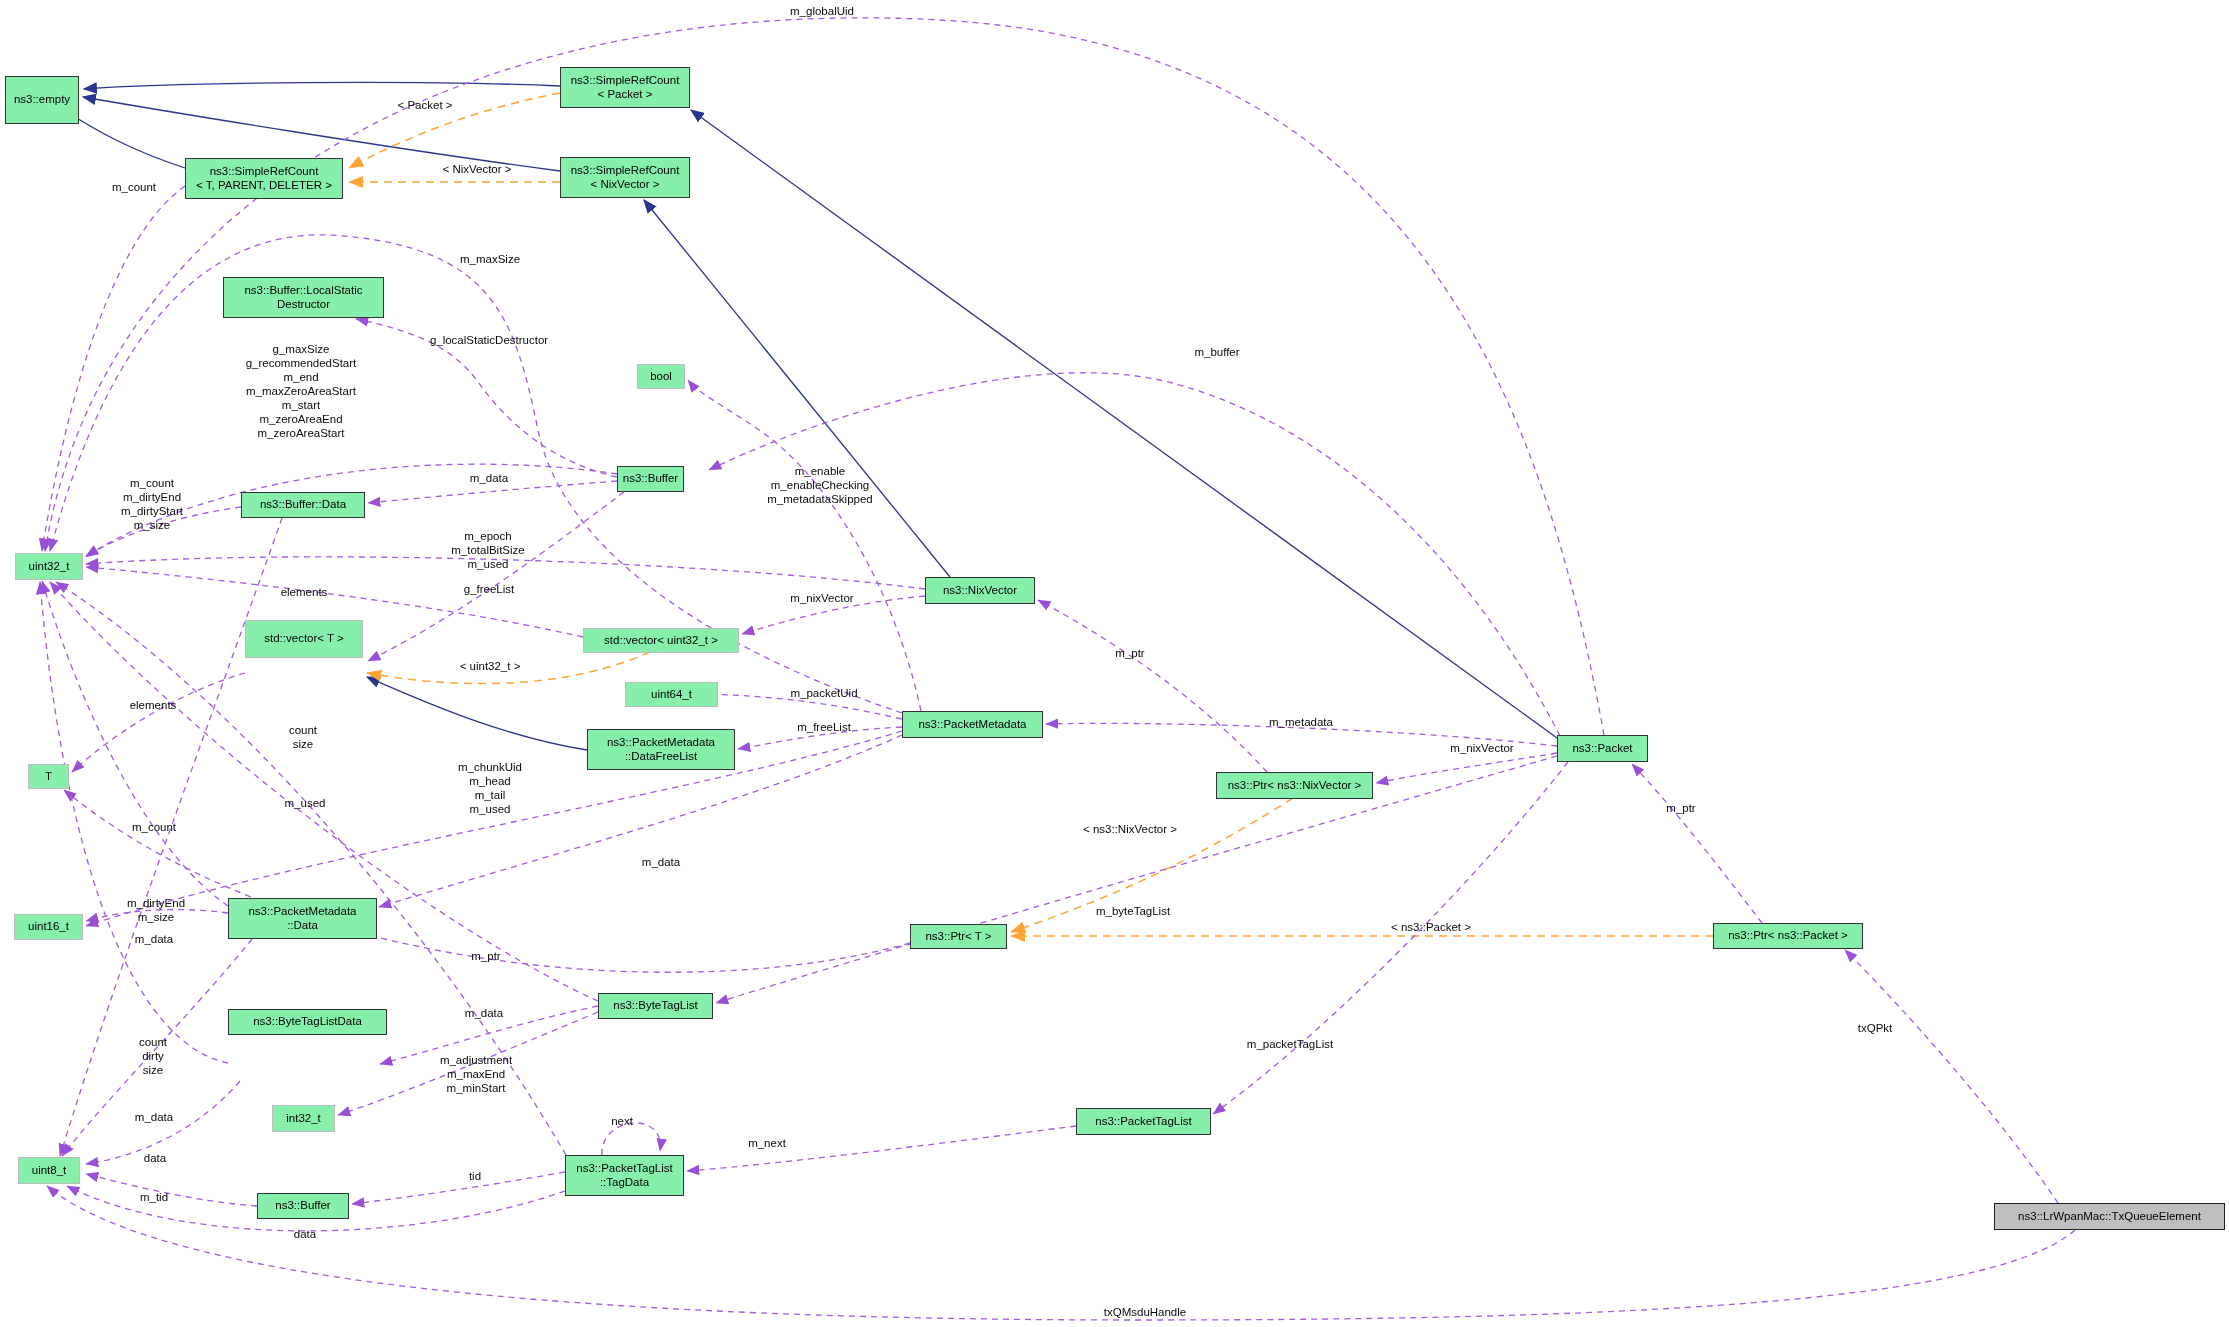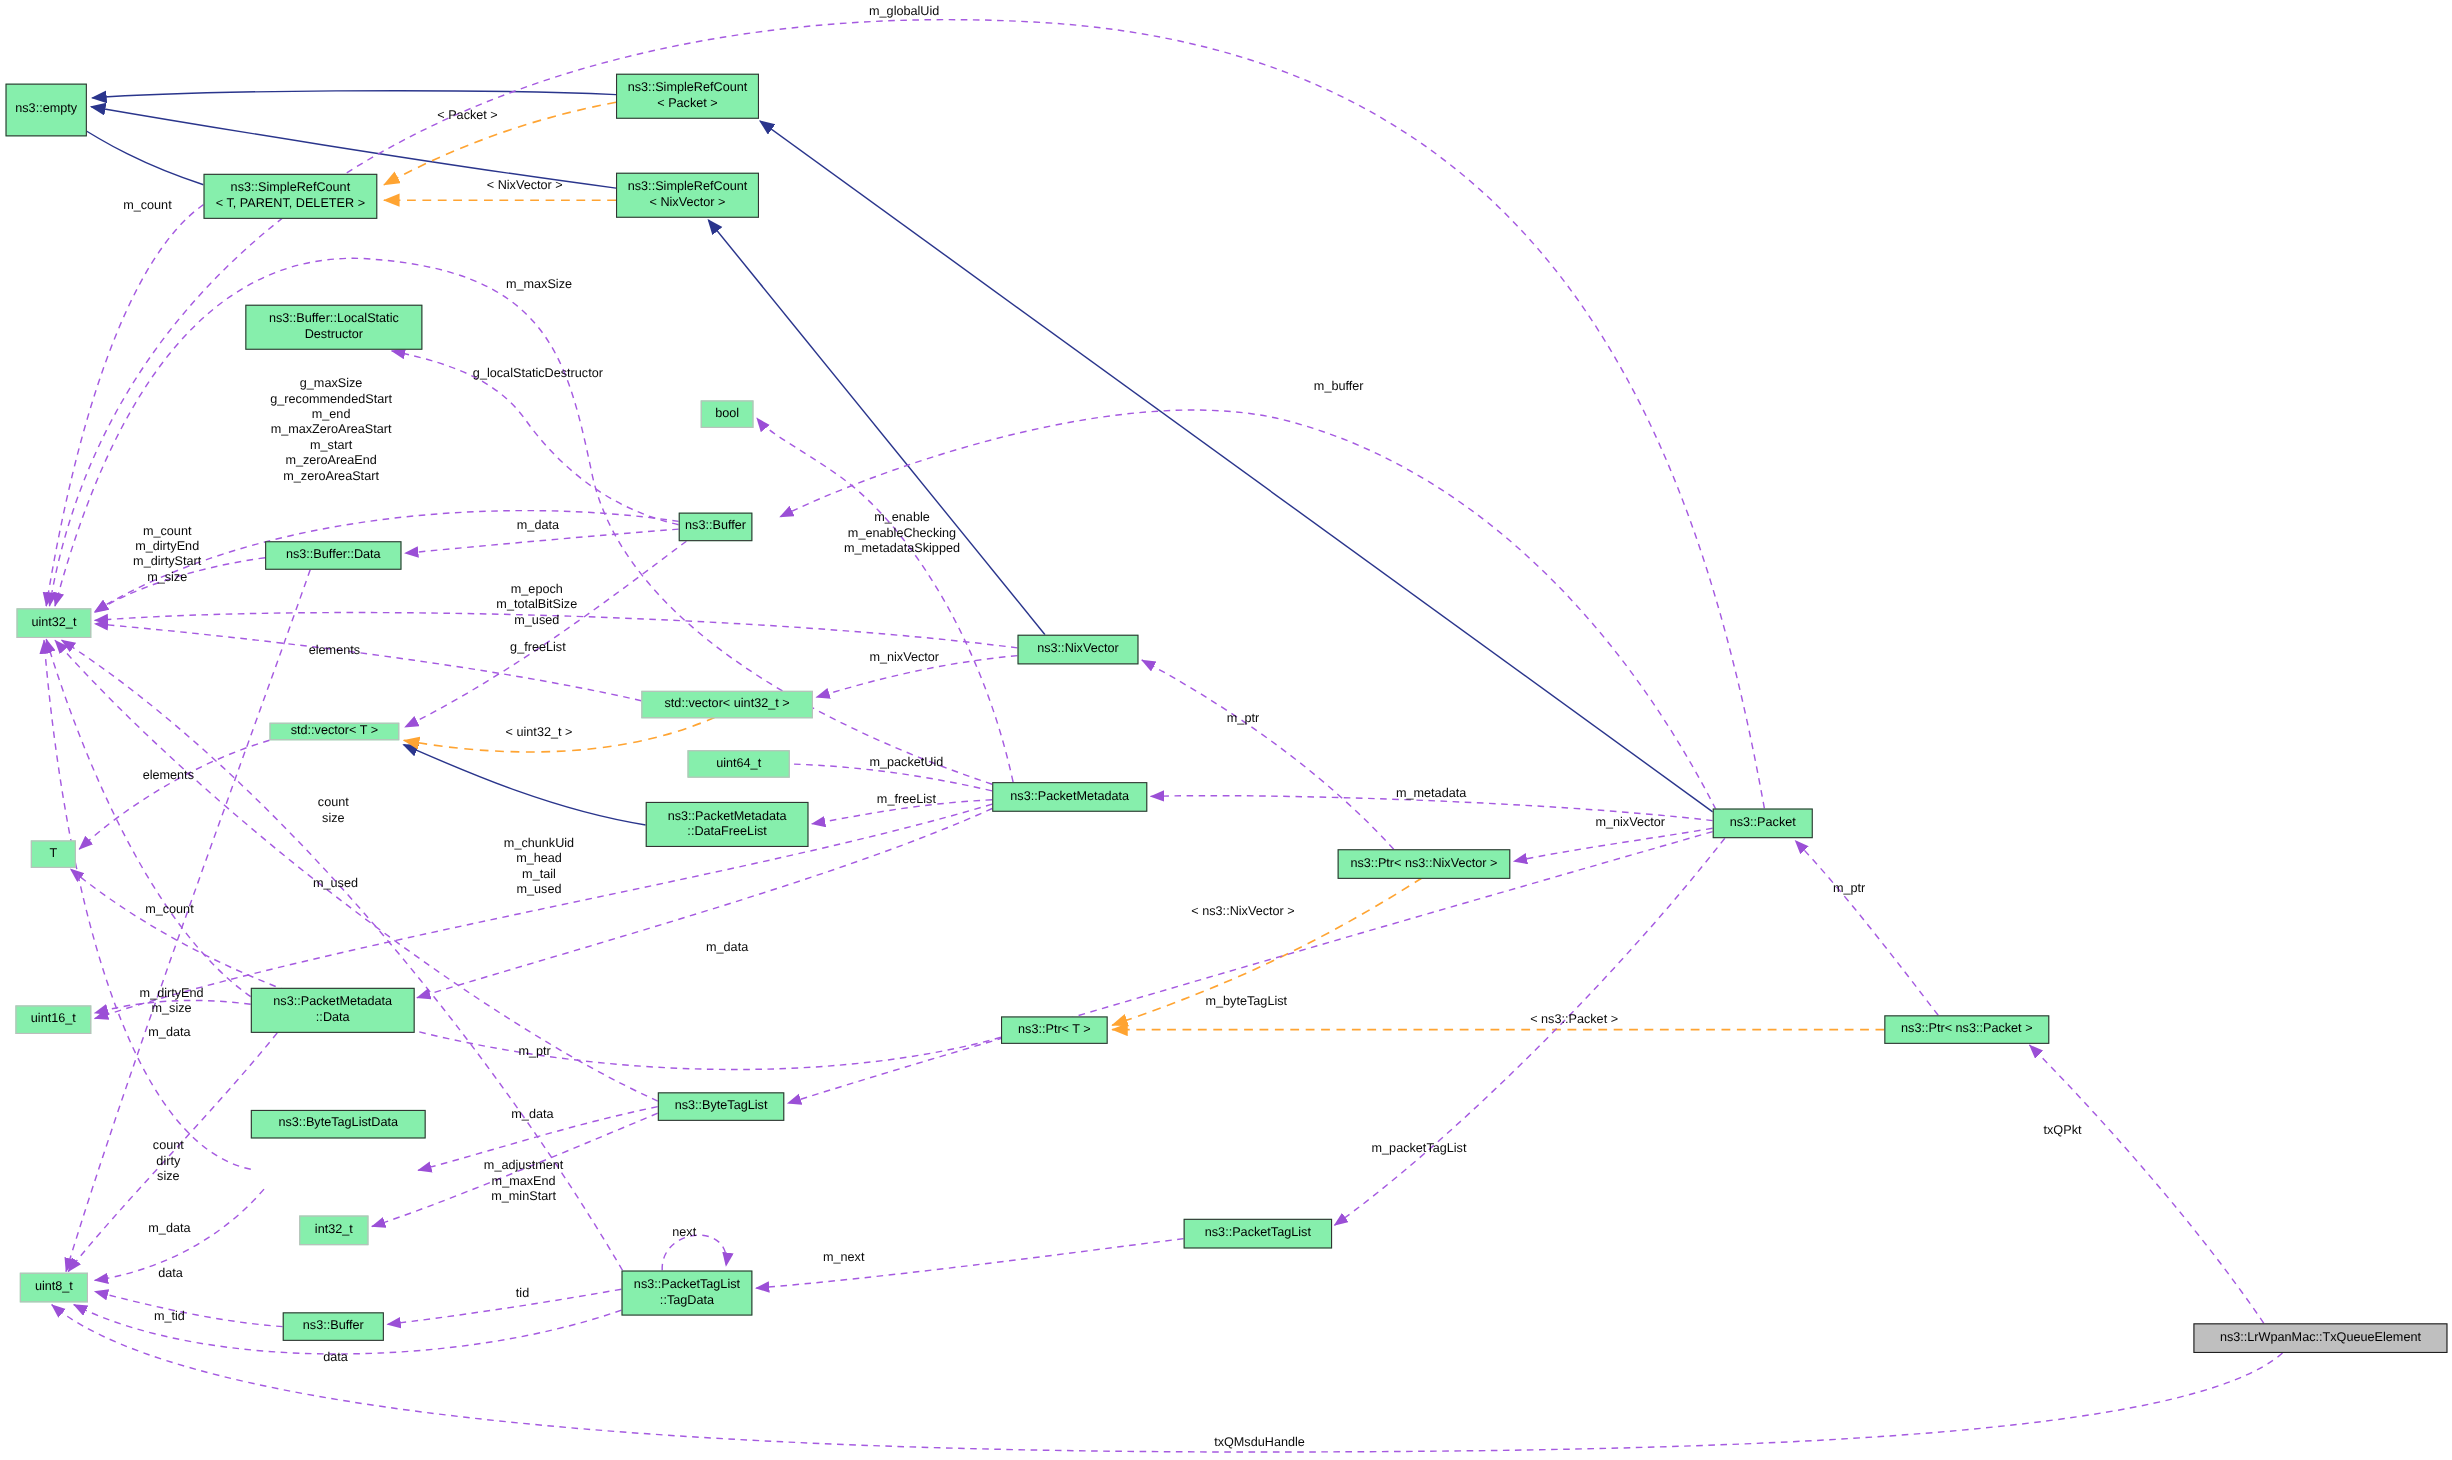--- a/index.html
+++ b/index.html
@@ -103,21 +103,21 @@
   <div class="node" style="left:560px;top:157px;width:130px;height:41px">ns3::SimpleRefCount
 &lt; NixVector &gt;</div>
   <div class="node" style="left:223px;top:277px;width:161px;height:41px">ns3::Buffer::LocalStatic
 Destructor</div>
   <div class="node basic" style="left:637px;top:364px;width:48px;height:25px">bool</div>
   <div class="node" style="left:617px;top:466px;width:67px;height:26px">ns3::Buffer</div>
   <div class="node" style="left:241px;top:492px;width:124px;height:26px">ns3::Buffer::Data</div>
   <div class="node basic" style="left:15px;top:553px;width:68px;height:27px">uint32_t</div>
   <div class="node" style="left:925px;top:577px;width:110px;height:27px">ns3::NixVector</div>
   <div class="node basic" style="left:583px;top:628px;width:156px;height:25px">std::vector&lt; uint32_t &gt;</div>
-  <div class="node basic" style="left:245px;top:657px;width:118px;height:16px">std::vector&lt; T &gt;</div>
+  <div class="node basic" style="left:245px;top:620px;width:118px;height:38px">std::vector&lt; T &gt;</div>
   <div class="node basic" style="left:625px;top:682px;width:93px;height:25px">uint64_t</div>
   <div class="node" style="left:587px;top:729px;width:148px;height:41px">ns3::PacketMetadata
 ::DataFreeList</div>
   <div class="node" style="left:902px;top:711px;width:141px;height:27px">ns3::PacketMetadata</div>
   <div class="node" style="left:1216px;top:772px;width:157px;height:27px">ns3::Ptr&lt; ns3::NixVector &gt;</div>
   <div class="node" style="left:1557px;top:735px;width:91px;height:27px">ns3::Packet</div>
   <div class="node basic" style="left:28px;top:764px;width:41px;height:25px">T</div>
   <div class="node basic" style="left:14px;top:914px;width:69px;height:26px">uint16_t</div>
   <div class="node" style="left:228px;top:898px;width:149px;height:41px">ns3::PacketMetadata
 ::Data</div>

